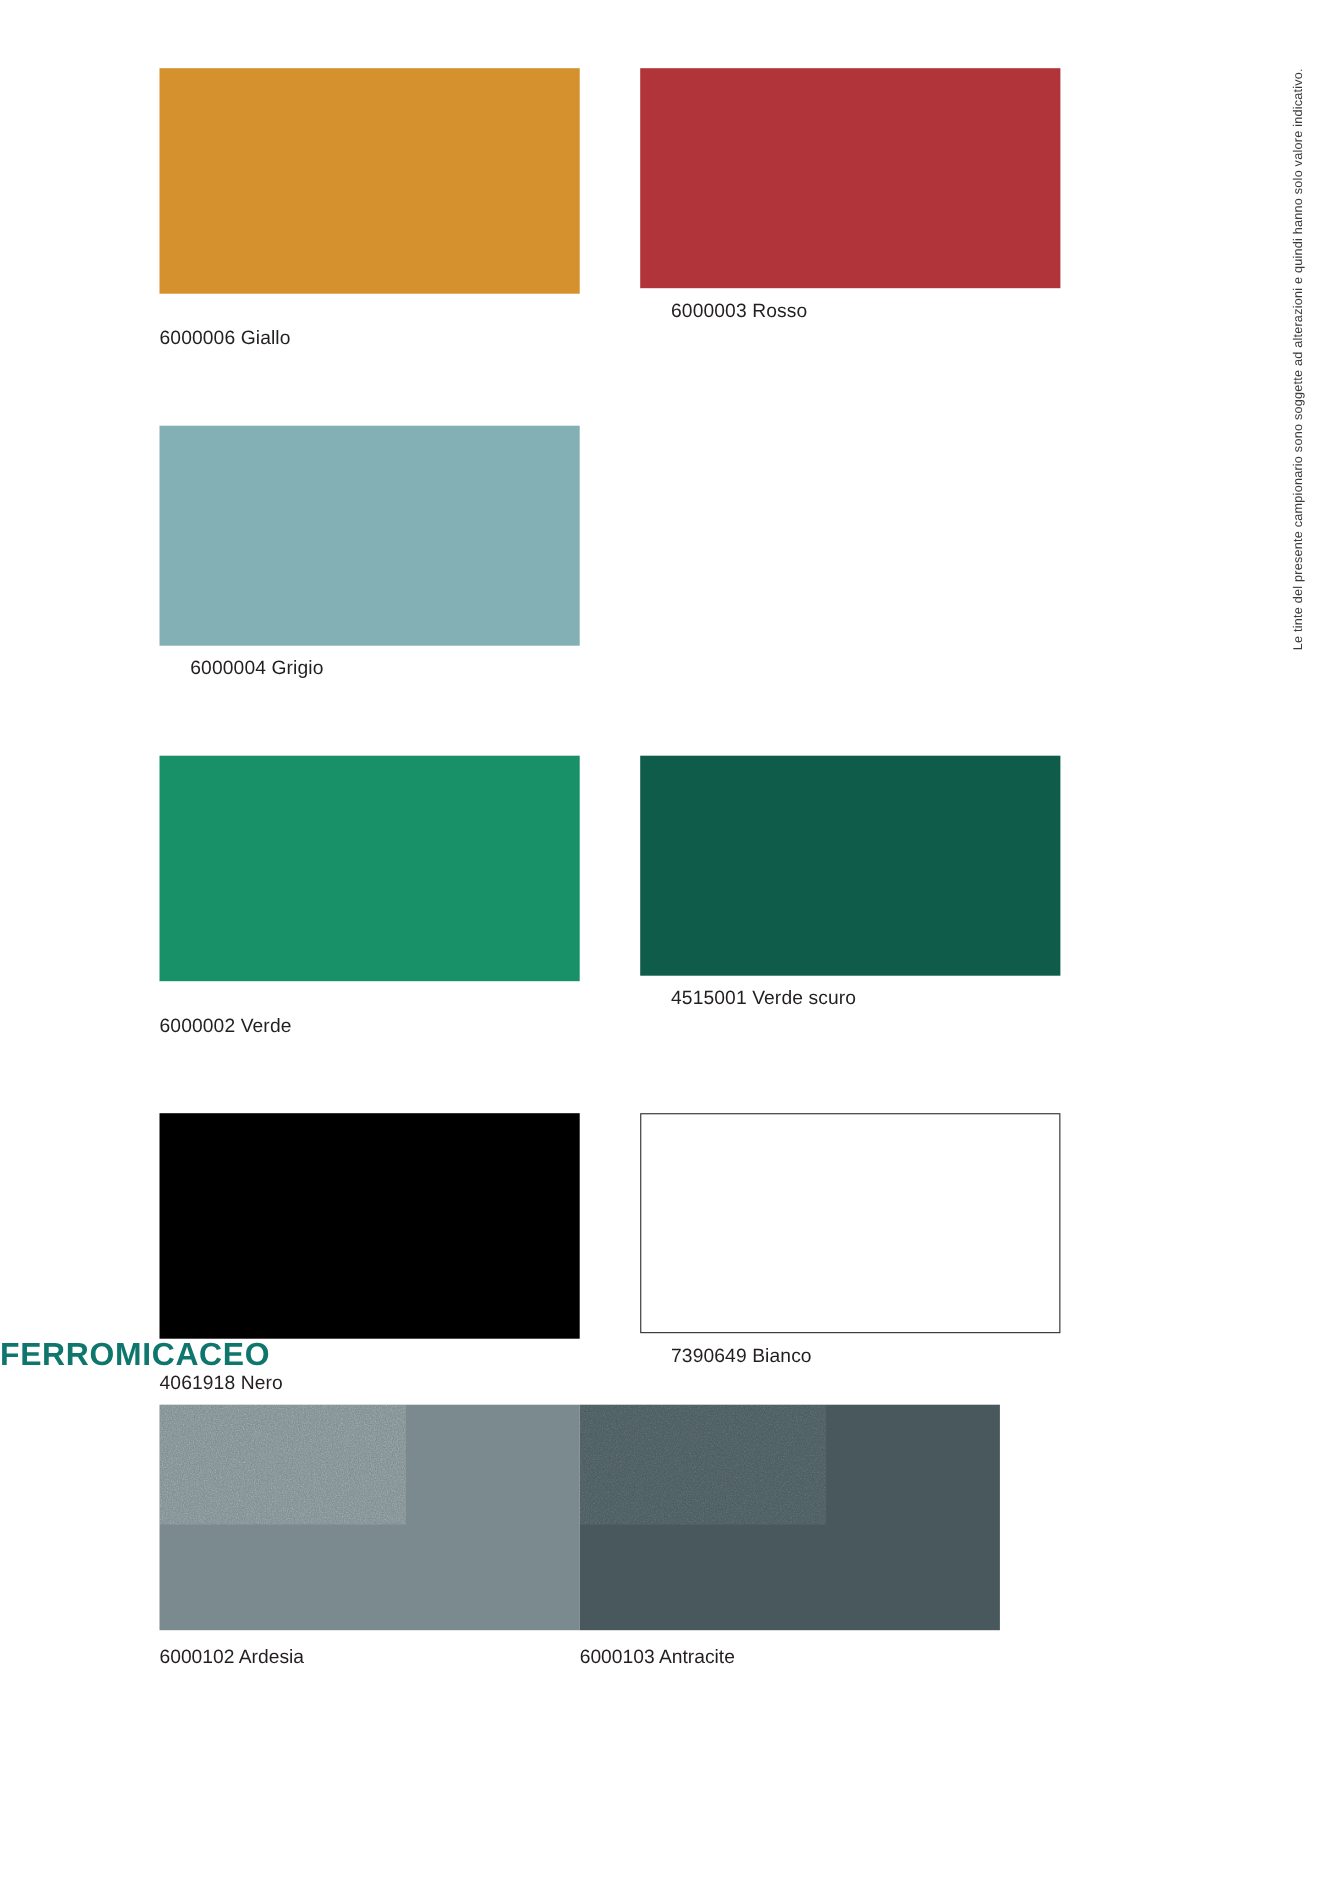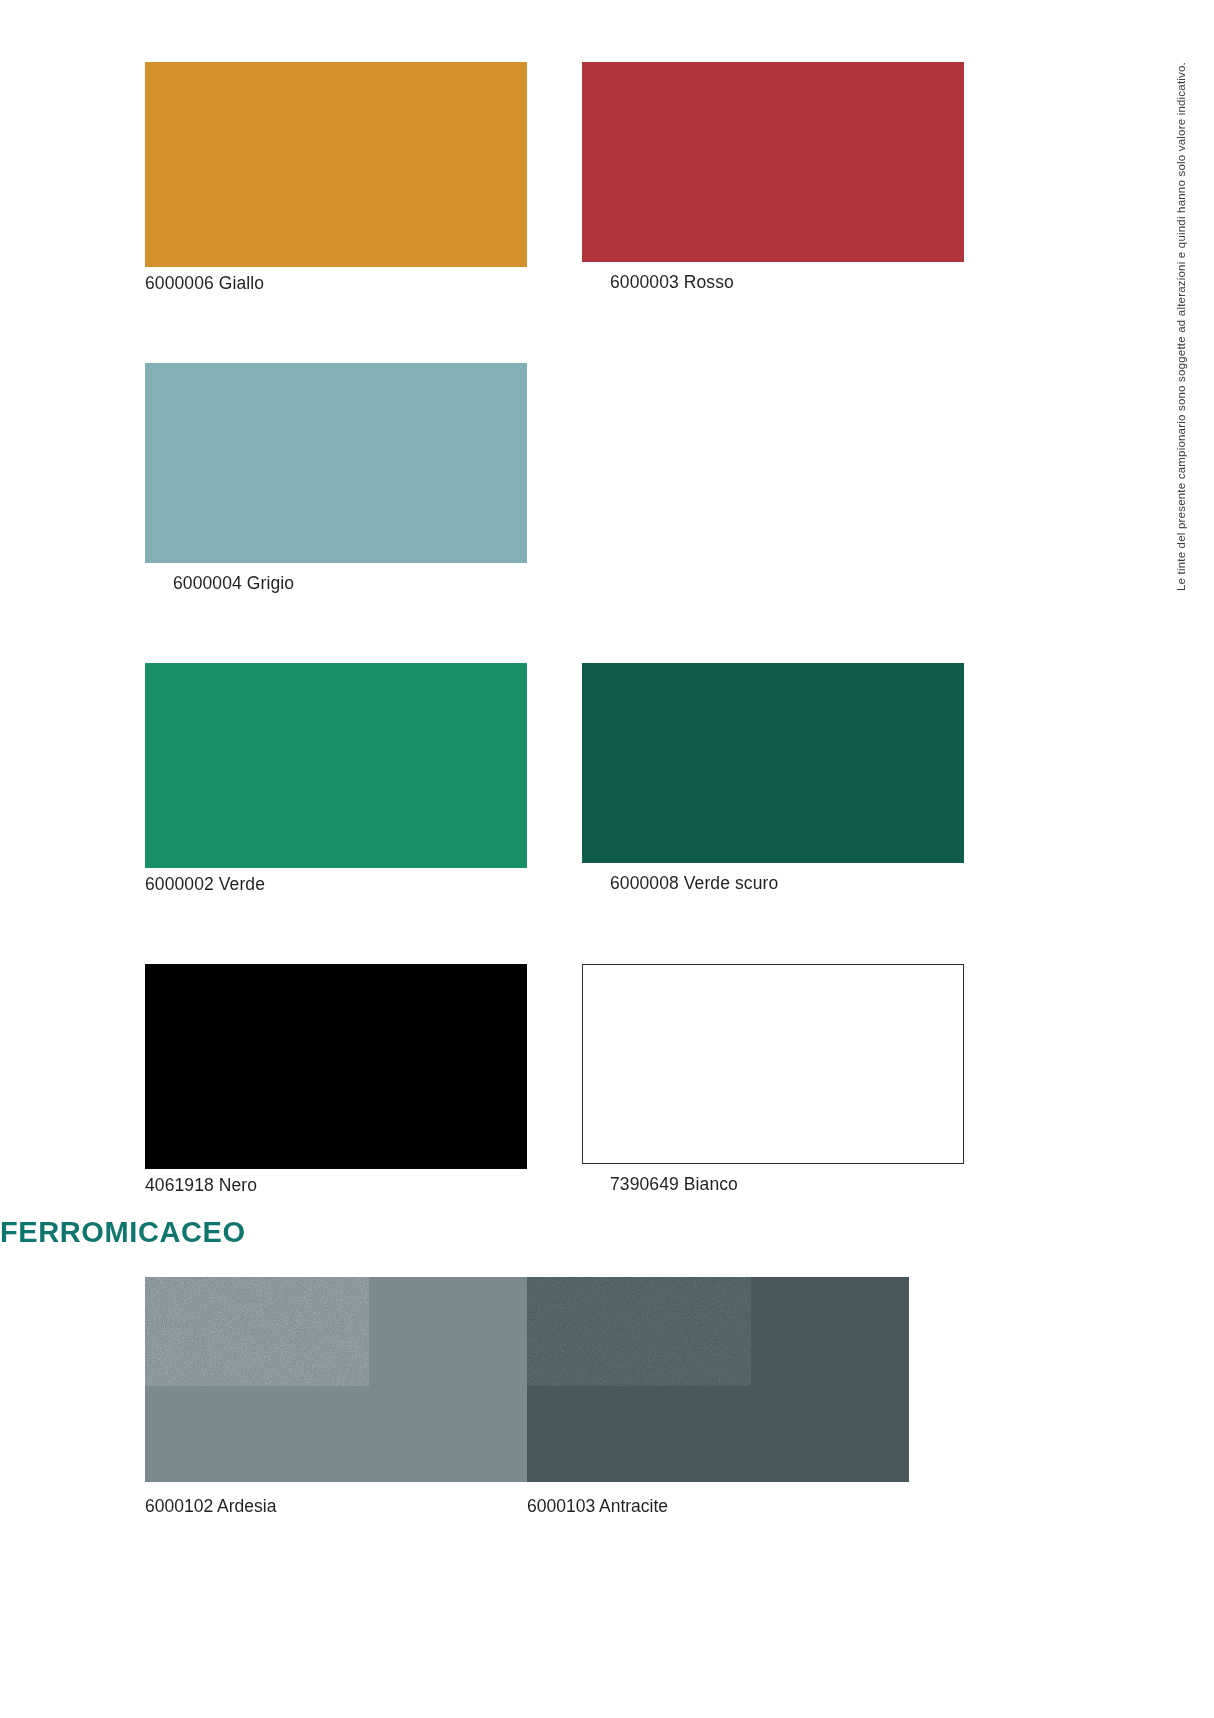--- a/index.html
+++ b/index.html
@@ -42,21 +42,21 @@
     box-sizing: border-box;
   }
   .swatch-chip.bordered {
     border: 1px solid #2a2a2a;
   }
   .swatch-label {
     font-size: 17.5px;
     line-height: 1.2;
     letter-spacing: 0.1px;
     color: #231f20;
-    margin-top: 6px;
+    margin-top: 30px;
     white-space: nowrap;
   }
 
   
   .swatch-cell.right .swatch-label { margin-top: 10px; margin-left: 28px; }
   .swatch-cell.right .swatch-chip  { height: 200px; }
 
   
   .section-heading {
     position: absolute;
@@ -145,21 +145,21 @@
       </div>
     </div>
 
     <div class="swatch-row">
       <div class="swatch-cell left">
         <div class="swatch-chip" style="background-color: rgb(24, 145, 104);"></div>
         <div class="swatch-label">6000002 Verde</div>
       </div>
       <div class="swatch-cell right">
         <div class="swatch-chip" style="background-color: rgb(15, 92, 74);"></div>
-        <div class="swatch-label">6000008 Verde scuro</div>
+        <div class="swatch-label">4515001 Verde scuro</div>
       </div>
     </div>
 
     <div class="swatch-row">
       <div class="swatch-cell left">
         <div class="swatch-chip" style="background-color: rgb(0, 0, 0);"></div>
         <div class="swatch-label">4061918 Nero</div>
       </div>
       <div class="swatch-cell right">
         <div class="swatch-chip bordered" style="background-color: rgb(255, 255, 255);"></div>

